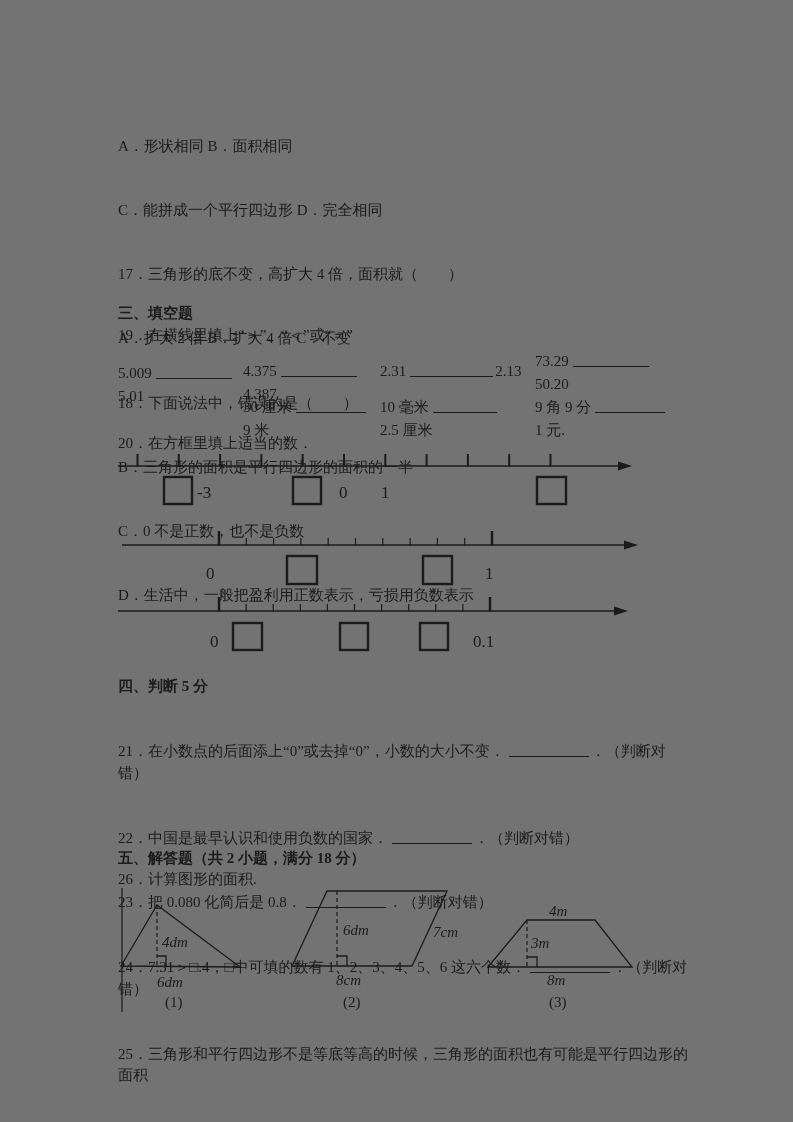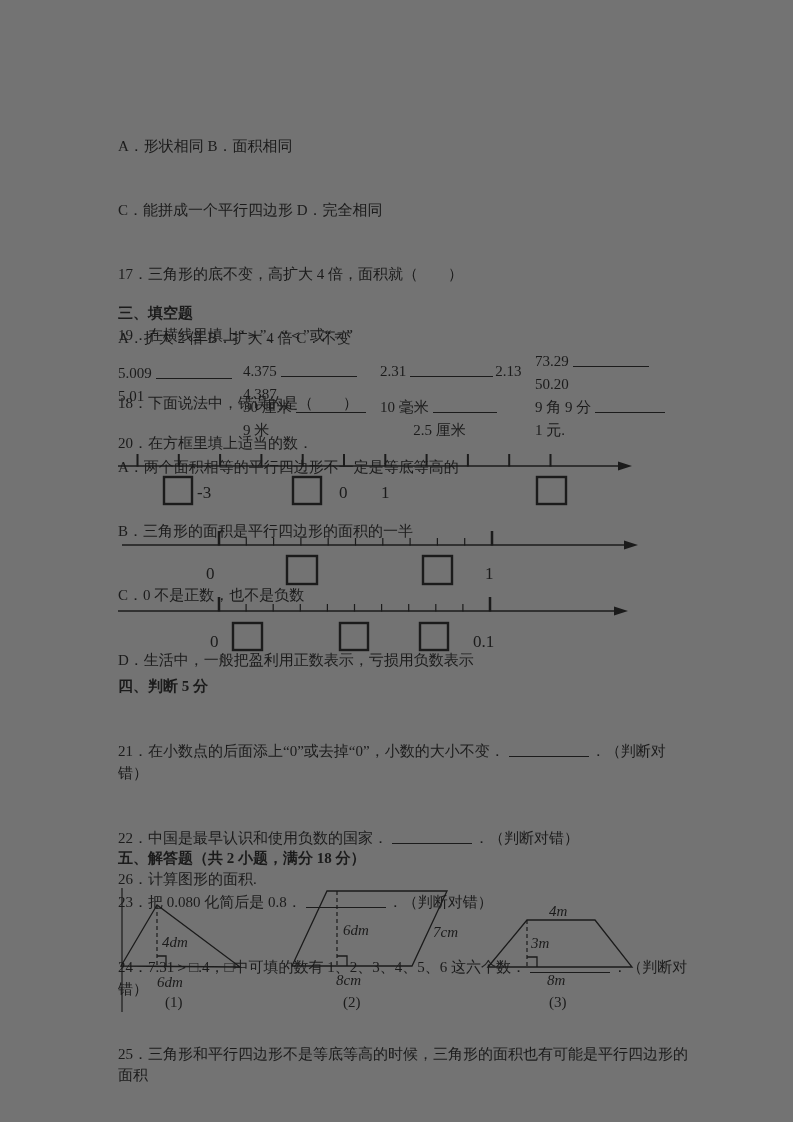--- a/index.html
+++ b/index.html
@@ -31,21 +31,20 @@
 <body>
 
 <div class="page">
 
   <div class="abs txt" style="left:118px; top:93px;">
     <div>A．形状相同 B．面积相同</div>
     <div>C．能拼成一个平行四边形 D．完全相同</div>
     <div>17．三角形的底不变，高扩大 4 倍，面积就（　　）</div>
     <div>A．扩大 2 倍 B．扩大 4 倍 C．不变</div>
     <div>18．下面说法中，错误的是（　　）</div>
-    <div>A．两个面积相等的平行四边形不一定是等底等高的</div>
     <div>B．三角形的面积是平行四边形的面积的一半</div>
     <div>C．0 不是正数，也不是负数</div>
     <div>D．生活中，一般把盈利用正数表示，亏损用负数表示</div>
   </div>
 
   <div class="abs txt bold" style="left:118px; top:303px;">三、填空题</div>
   <div class="abs txt" style="left:118px; top:325px;">19．在横线里填上“＞”、“＜”或“＝”</div>
 
   <div class="cmp" style="left:118px; top:351px;margin-top:12px;">
     <span class="row"><span>5.009</span><span class="blank w76"></span></span>
@@ -59,21 +58,21 @@
     <span class="row"><span>2.31</span><span class="blank w83"></span><span>2.13</span></span>
   </div>
   <div class="cmp" style="left:535px; top:351px;">
     <span class="row"><span>73.29</span><span class="blank w76"></span></span>
     <span class="row">50.20</span>
   </div>
   <div class="cmp" style="left:243px; top:397px;">
     <span class="row"><span>30 厘米</span><span class="blank w70"></span></span>
     <span class="row">9 米</span>
   </div>
-  <div class="cmp" style="left:380px; top:397px;text-align:center;">
+  <div class="cmp" style="left:380px; top:397px;">
     <span class="row"><span>10 毫米</span><span class="blank w64"></span></span>
     <span class="row">2.5 厘米</span>
   </div>
   <div class="cmp" style="left:535px; top:397px;">
     <span class="row"><span>9 角 9 分</span><span class="blank w70"></span></span>
     <span class="row">1 元.</span>
   </div>
 
   <div class="abs txt" style="left:118px; top:433px;">20．在方框里填上适当的数．</div>
 

